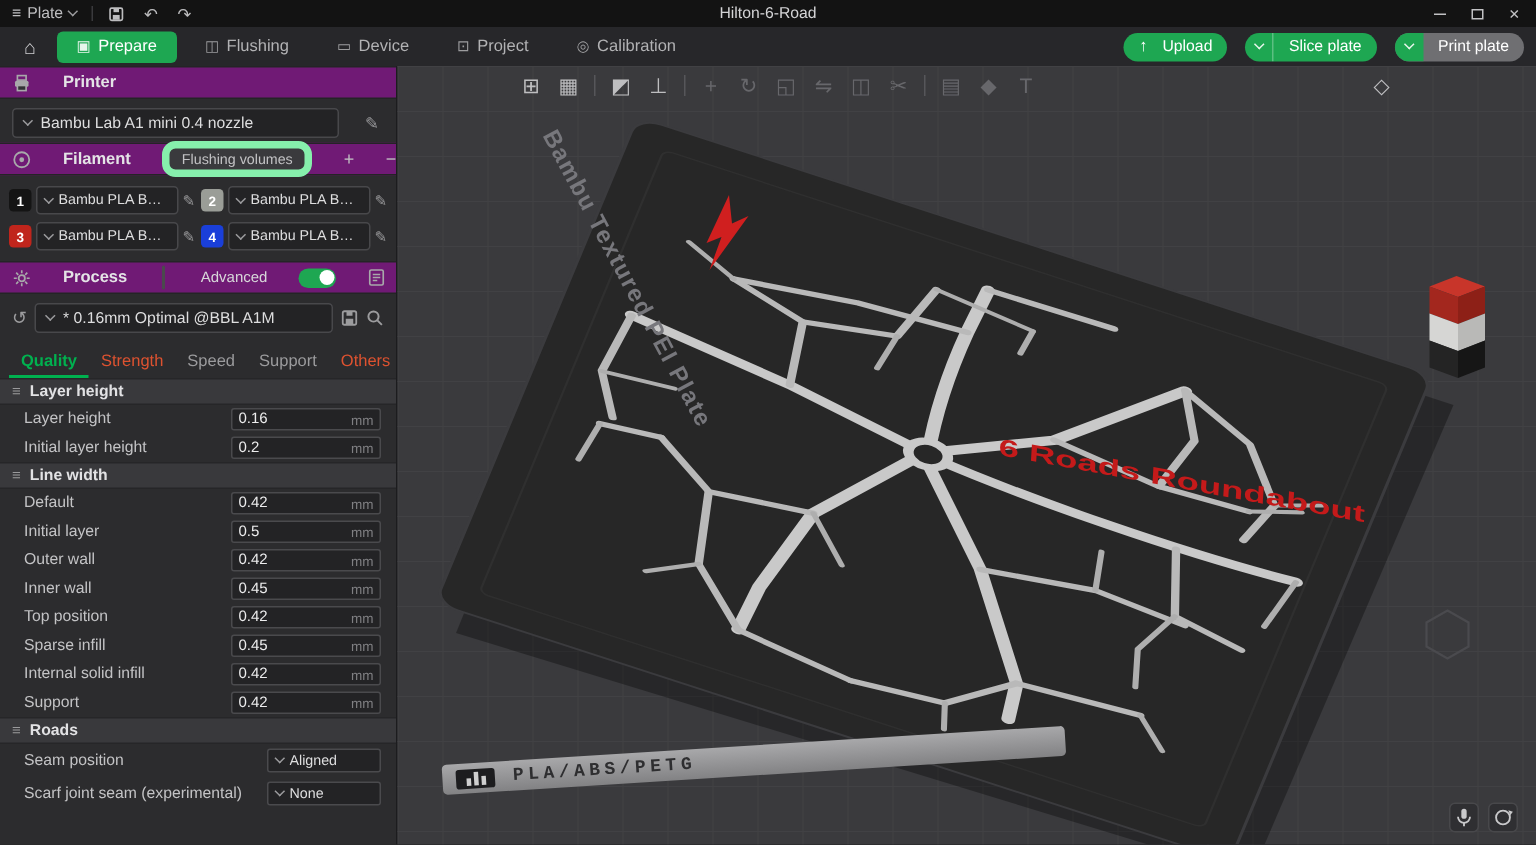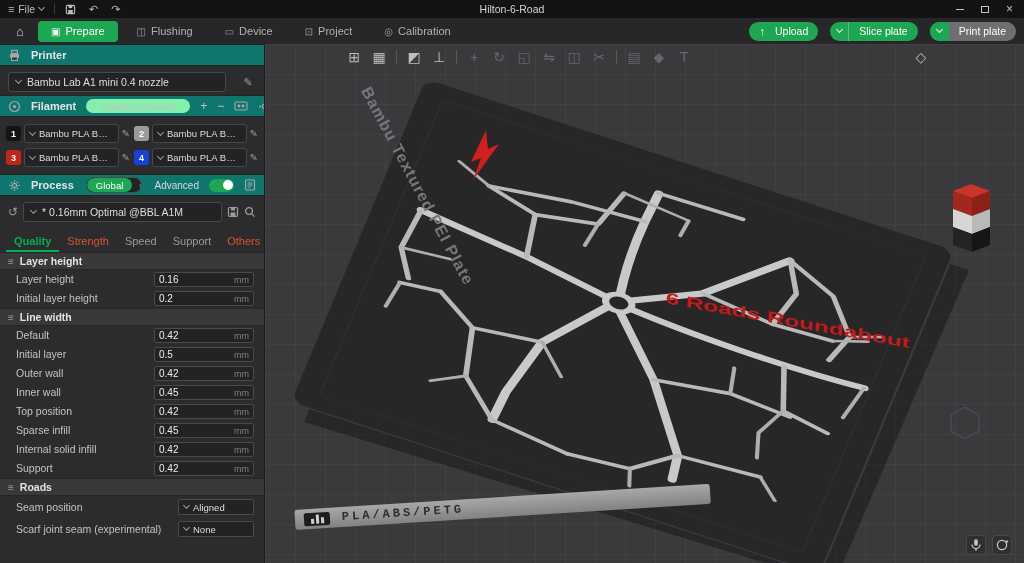--- a/index.html
+++ b/index.html
@@ -35,29 +35,29 @@
   .up-ic{margin-left:10px;font-size:11px}
   .split-l{width:19px;height:100%;display:flex;align-items:center;justify-content:center;border-right:1px solid rgba(255,255,255,.28)}
   .abtn.print{background:#6f6f72}
   .abtn.print .split-l{background:#1ea752;border-right:none}
 
   
   .main{display:flex;height:519px;flex:none}
 
   
   .panel{width:265px;background:#2c2c2e;border-right:1px solid #1c1c1e;overflow:hidden;flex:none;font-size:11px}
-  .sec-head{height:22px;display:flex;align-items:center;gap:10px;padding:0 8px;background:#0f766e;border-top:1px solid #242426;border-bottom:1px solid #242426;font-weight:bold;color:#e4e4e6;font-size:11px}
+  .sec-head{height:22px;display:flex;align-items:center;gap:21px;padding:0 8px;background:#701a75;border-top:1px solid #242426;border-bottom:1px solid #242426;font-weight:bold;color:#e4e4e6;font-size:11px}
   .prow1{display:flex;align-items:center;gap:14px;padding:6px 8px 3px}
   .lblrow{display:flex;align-items:center;gap:8px;padding:3px 8px 7px}
   .select{height:20px;background:#232325;border:1px solid #48484b;border-radius:3px;display:flex;align-items:center;gap:6px;padding:0 7px;font-size:10.5px;color:#dededf;min-width:0}
   .sel-txt{white-space:nowrap;overflow:hidden;text-overflow:ellipsis}
   .grow{flex:1}
   .w150{width:158px}
   .mini-ic{color:#9c9c9e;font-size:11px;width:16px;text-align:center;flex:none}
-  .pill{height:14px;border:7px solid #86efac;border-radius:9px;background:#3a3a3d;color:#c2c2c4;font-size:9.5px;display:flex;align-items:center;padding:0 8px;font-weight:normal;white-space:nowrap}
+  .pill{height:24px;border:5px solid #86efac;border-radius:9px;background:#3a3a3d;color:#c2c2c4;font-size:9.5px;display:flex;align-items:center;padding:0 8px;font-weight:normal;white-space:nowrap}
   .sq{width:14px;height:15px;display:flex;align-items:center;justify-content:center;color:#c2c2c4;font-size:12px;font-weight:normal}
   .fil-grid{display:grid;grid-template-columns:1fr 1fr;gap:5px 4px;padding:7px 6px}
   .fslot{display:flex;align-items:center;gap:3px;min-width:0}
   .chip{width:15px;height:15px;border-radius:3px;font-size:9px;font-weight:bold;display:flex;align-items:center;justify-content:center;flex:none;color:#fff}
   .fselect{flex:1;height:19px;background:#232325;border:1px solid #48484b;border-radius:3px;display:flex;align-items:center;gap:4px;padding:0 5px;font-size:9.5px;color:#dededf;min-width:0}
   .pencil{font-size:10px;color:#98989a;flex:none}
   .scope{display:flex;height:16px;border-radius:9px;background:#232325;border:1px solid #4a4a4d;overflow:hidden;font-weight:normal;margin-left:2px}
   .scope-g{background:#1ea752;color:#fff;font-size:9.5px;padding:4px 9px;display:flex;align-items:center;border-radius:8px}
   .scope-o{color:#8e8e90;font-size:9.5px;padding:0 7px;display:flex;align-items:center}
   .adv{font-size:10px;color:#d8d8da;font-weight:normal;margin-left:3px}
@@ -100,21 +100,21 @@
 </style>
 </head>
 <body>
 
 <div class="app">
 
   <div class="titlebar">
     <div class="tb-left">
       <div class="tb-item">
         <span>≡</span>
-        <span>File</span>
+        <span>Plate</span>
         <span class="chev"></span>
       </div>
       <span class="tb-sep"></span>
       <div class="tb-item">
         <svg class="ico-svg" width="11" height="11" viewBox="0 0 12 12">
             <rect x="1.5" y="1.5" width="9" height="9" rx="1.2" fill="none" stroke="#bdbdbf" stroke-width="1.2"></rect>
             <rect x="4" y="1.5" width="4" height="3" fill="#bdbdbf"></rect>
             <rect x="3.5" y="6.5" width="5" height="3.5" fill="#bdbdbf"></rect>
           </svg>
       </div>

